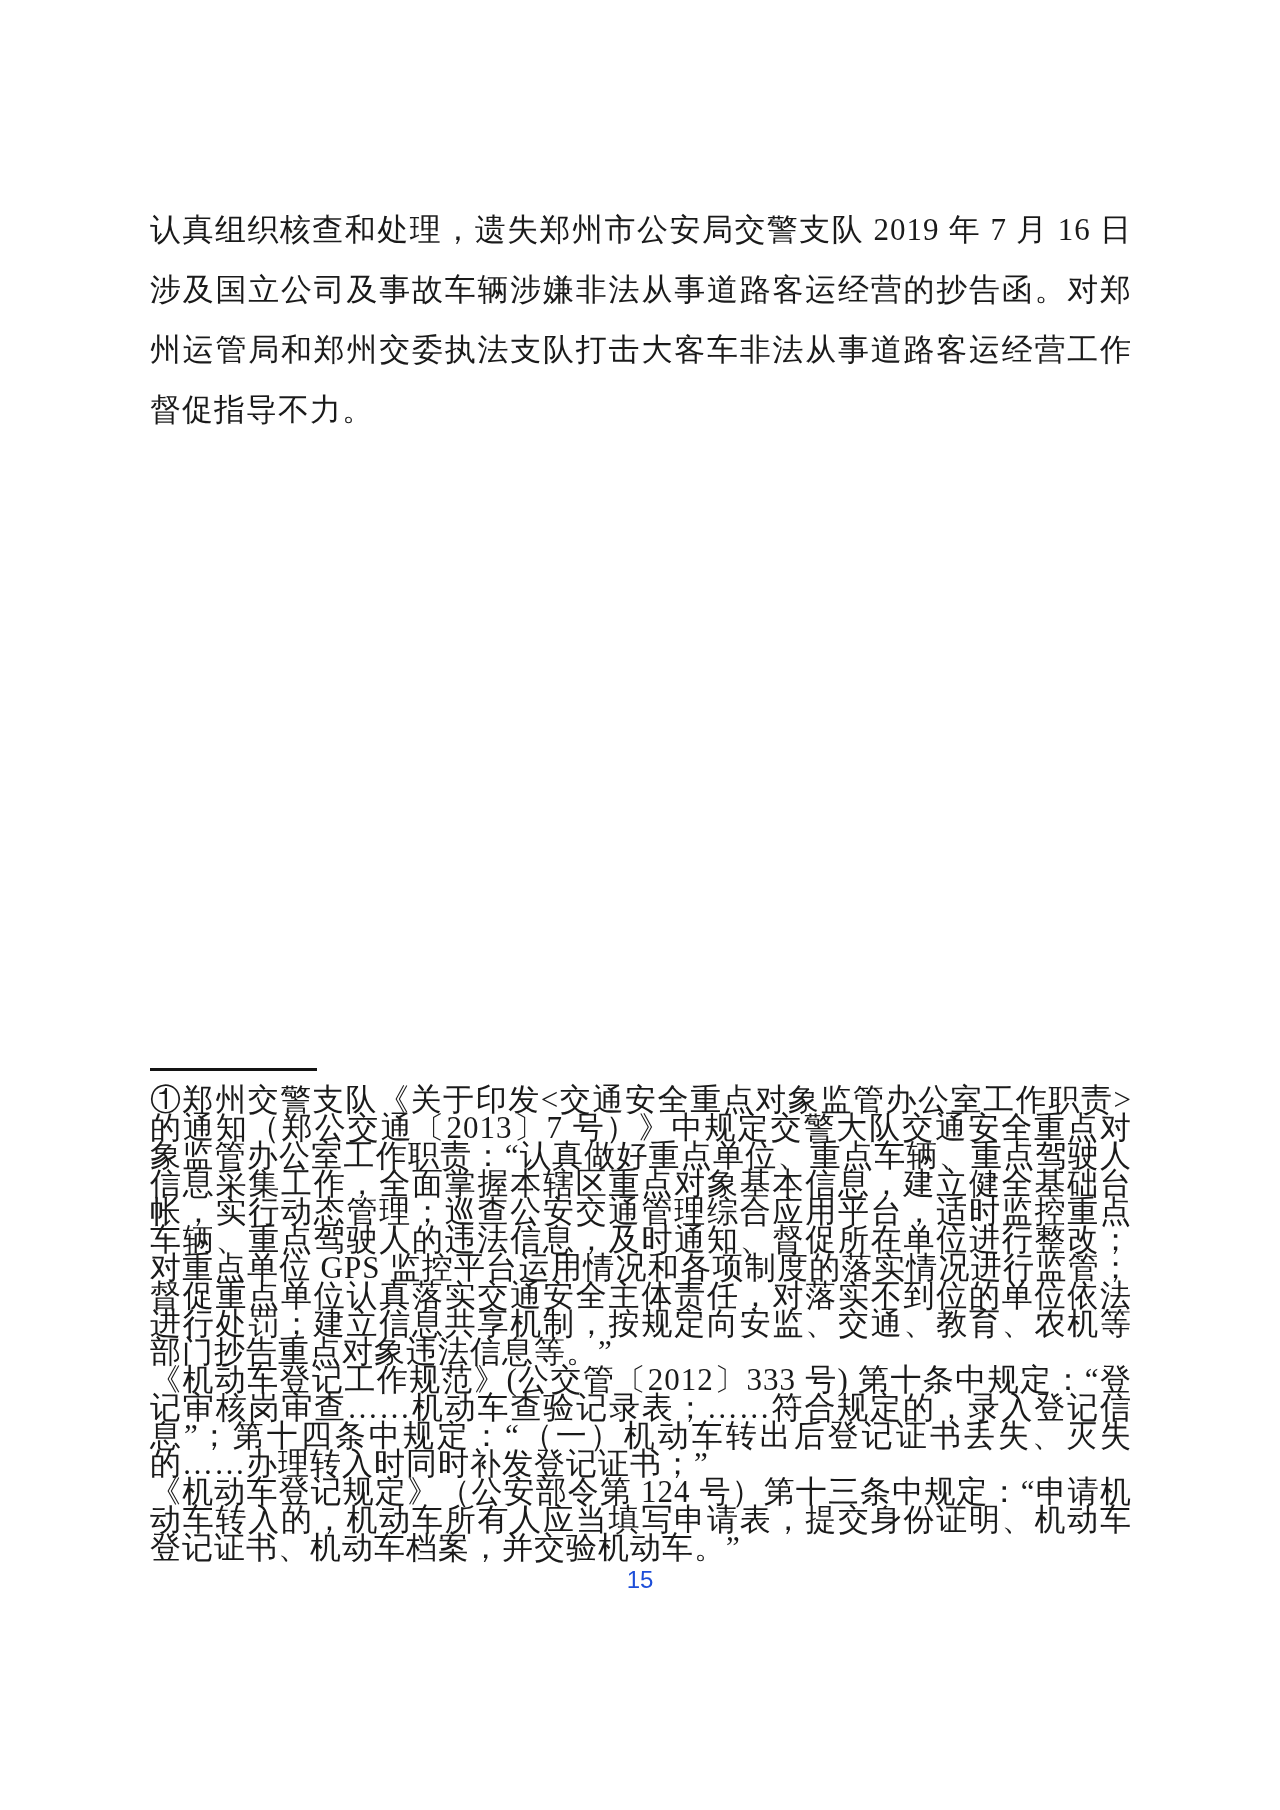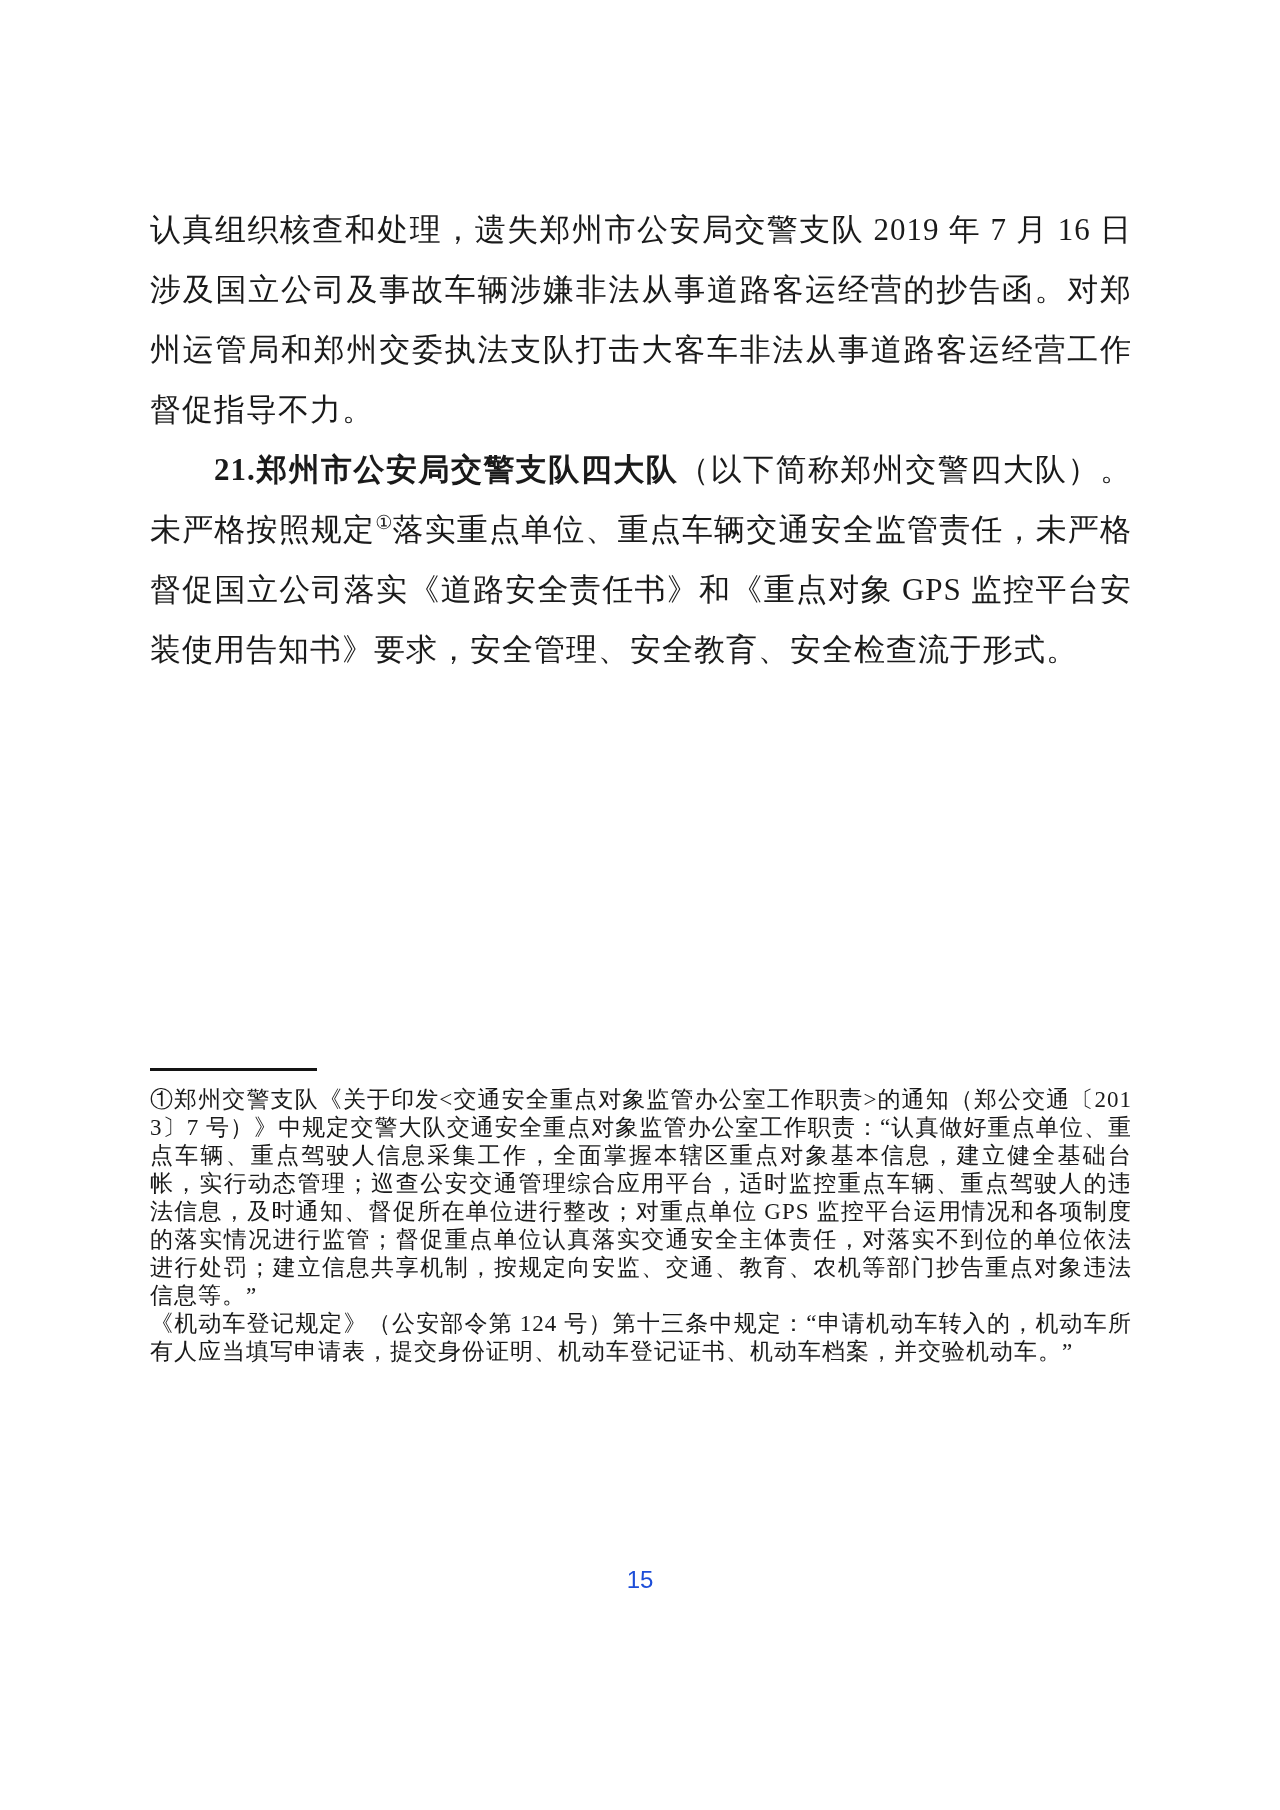--- a/index.html
+++ b/index.html
@@ -52,21 +52,21 @@
     width: 982px;
   }
   .fn-sep {
     width: 167px;
     height: 3px;
     background: #141414;
     margin: 0 0 15px 0;
   }
   .fn-para {
     margin: 0;
-    font-size: 23px;
+    font-size: 31px;
     line-height: 28px;
     letter-spacing: 1px;
     text-align: justify;
     word-break: break-all;
   }
   
   .page-number {
     position: absolute;
     left: 0;
     top: 1566px;
@@ -77,26 +77,26 @@
     color: #1d4ed8;
   }
 </style>
 </head>
 <body>
 
 <div class="page">
 
   <div class="body-text" id="body-text">
       <p class="body-para"><span>认真组织核查和处理，遗失郑州市公安局交警支队 2019 年 7 月 16 日涉及国立公司及事故车辆涉嫌非法从事道路客运经营的抄告函。对郑州运管局和郑州交委执法支队打击大客车非法从事道路客运经营工作督促指导不力。</span></p>
-      <p class="body-para indent"><span class="run-bold">21.郑州市公安局交警支队四大队</span><span>（以下简称郑州交警四大队）。未严格按照规定</span><sup class="fn-ref">①</sup><span>落实重点单位、重点车辆交通安全监管责任，未严格督促国立公司落实《道路安全责任书》和《重点对象 GPS 监控平台安装使用告知书》要求，安全管理、安全教育、安全检查流于形式。</span></p>
     </div>
 
   <div class="footnotes">
     <div class="fn-sep"></div>
     <div id="footnote-list">
         <p class="fn-para">①郑州交警支队《关于印发&lt;交通安全重点对象监管办公室工作职责&gt;的通知（郑公交通〔2013〕7 号）》中规定交警大队交通安全重点对象监管办公室工作职责：“认真做好重点单位、重点车辆、重点驾驶人信息采集工作，全面掌握本辖区重点对象基本信息，建立健全基础台帐，实行动态管理；巡查公安交通管理综合应用平台，适时监控重点车辆、重点驾驶人的违法信息，及时通知、督促所在单位进行整改；对重点单位 GPS 监控平台运用情况和各项制度的落实情况进行监管；督促重点单位认真落实交通安全主体责任，对落实不到位的单位依法进行处罚；建立信息共享机制，按规定向安监、交通、教育、农机等部门抄告重点对象违法信息等。”</p>
+        <p class="fn-para">《机动车登记工作规范》(公交管〔2012〕333 号) 第十条中规定：“登记审核岗审查……机动车查验记录表；……符合规定的，录入登记信息”；第十四条中规定：“（一）机动车转出后登记证书丢失、灭失的……办理转入时同时补发登记证书；”</p>
         <p class="fn-para">《机动车登记规定》（公安部令第 124 号）第十三条中规定：“申请机动车转入的，机动车所有人应当填写申请表，提交身份证明、机动车登记证书、机动车档案，并交验机动车。”</p>
       </div>
   </div>
 
   <div class="page-number">15</div>
 
 </div>
 
 </body></html>

